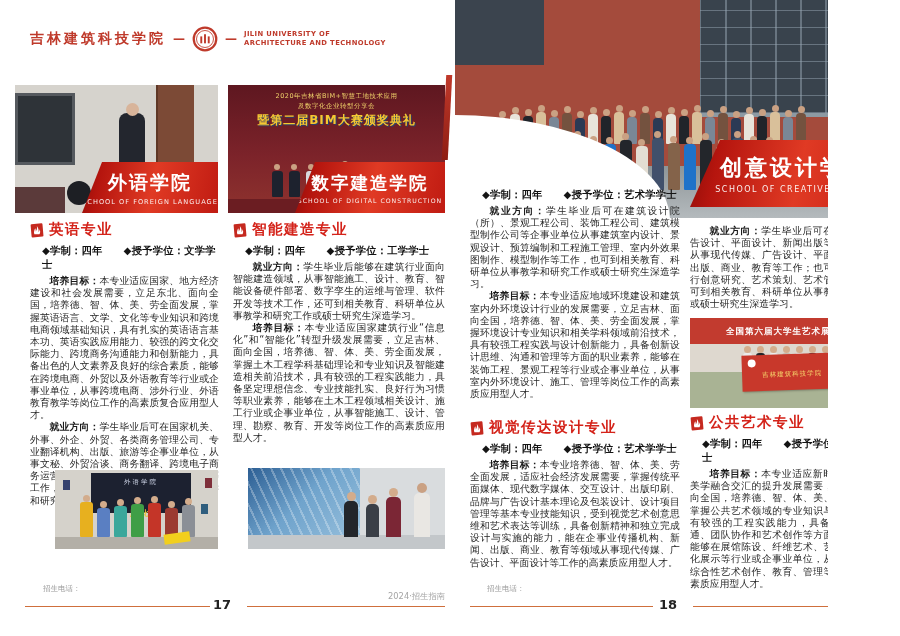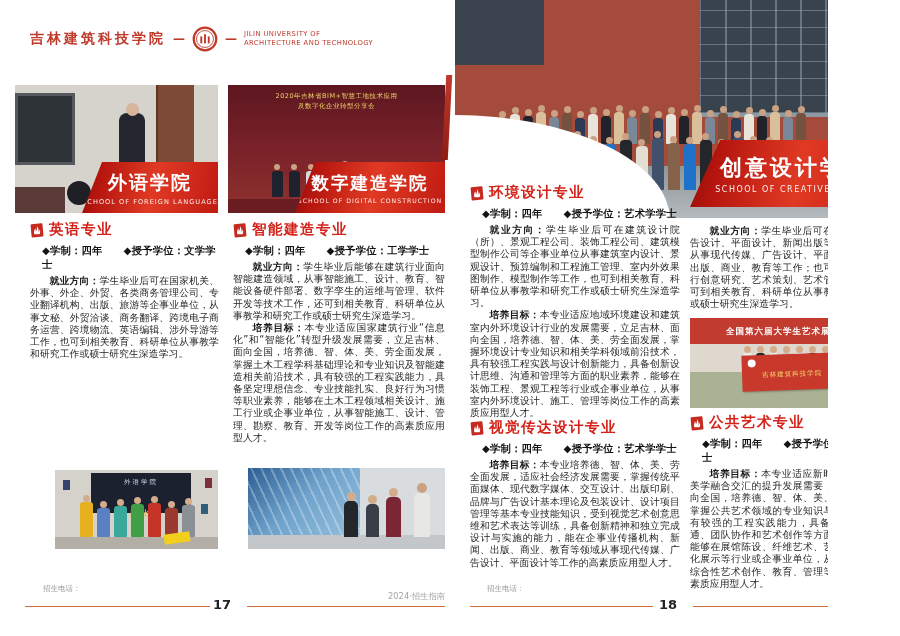--- a/index.html
+++ b/index.html
@@ -2,21 +2,21 @@
 <html><head>
 <meta charset="utf-8">
 <style>
   html,body{margin:0;padding:0;background:#ffffff;}
   #page{position:relative;width:828px;height:636px;background:#fff;overflow:hidden;
         font-family:"DejaVu Sans",sans-serif;}
   
   .hdr{position:absolute;left:30px;top:26px;display:flex;align-items:center;gap:7px;}
   .uni-cn{color:#bf3a2b;font-weight:bold;font-size:14px;letter-spacing:3px;}
   .hdr-dash{color:#bf3a2b;font-weight:bold;font-size:12px;}
-  .uni-en{color:#bf3a2b;font-weight:normal;font-size:6.8px;line-height:8.6px;letter-spacing:.4px;}
+  .uni-en{color:#bf3a2b;font-weight:bold;font-size:6.8px;line-height:8.6px;letter-spacing:.4px;}
   
   .photo{position:absolute;overflow:hidden;background:#cfcbc4;}
   .abs{position:absolute;}
   
   .ribbon{position:absolute;color:#fff;text-align:center;
           background:linear-gradient(102deg,#8e0d08 0%,#b5150e 14%,#e03a24 52%,#c01b12 100%);
           display:flex;flex-direction:column;justify-content:center;}
   .ribbon .cn{font-weight:bold;letter-spacing:2px;}
   .ribbon .en{letter-spacing:1px;color:rgba(255,255,255,.92);margin-top:2px;}
   .cut{clip-path:polygon(20px 0,100% 0,100% 100%,0 100%);}
@@ -105,40 +105,42 @@
     <div class="abs" style="left:0;bottom:0;width:50px;height:26px;background:#5b3a3a;"></div>
   </div>
   <div class="ribbon cut" style="left:82px;top:162px;width:136px;height:51px;">
     <div class="cn" style="font-size:19px;">外语学院</div>
     <div class="en" style="font-size:6.6px;">SCHOOL OF FOREIGN LANGUAGE</div>
   </div>
 
   <div class="photo" style="left:228px;top:85px;width:217px;height:128px;background:linear-gradient(#5e1720,#7c232a 55%,#8f332e);">
     <div class="abs" style="left:0;right:0;top:7px;text-align:center;color:#f0d26a;font-size:6.5px;letter-spacing:.5px;">2020年吉林省BIM+智慧工地技术应用</div>
     <div class="abs" style="left:0;right:0;top:17px;text-align:center;color:#f0d26a;font-size:6.5px;letter-spacing:.5px;">及数字化企业转型分享会</div>
+    <div class="abs" style="left:0;right:0;top:27px;text-align:center;color:#f5c832;font-weight:bold;font-size:12px;letter-spacing:1px;text-shadow:1px 1px 0 #27406e;">暨第二届BIM大赛颁奖典礼</div>
     <div class="figs stage" style="left:0;right:0;bottom:16px;">
       <i></i><i></i><i></i><i></i><i></i><i></i><i></i><i></i>
     </div>
     <div class="abs" style="left:96px;bottom:34px;width:18px;height:12px;background:#c9a227;border:1px solid #8a6d12;"></div>
     <div class="abs" style="left:0;right:0;bottom:0;height:14px;background:#6b1d22;"></div>
   </div>
   <div class="ribbon cut" style="left:295px;top:162px;width:150px;height:51px;">
     <div class="cn" style="font-size:17.5px;">数字建造学院</div>
     <div class="en" style="font-size:6.2px;">SCHOOL OF DIGITAL CONSTRUCTION</div>
   </div>
 
   <div class="col" style="left:30px;top:220px;width:189px;">
     <div class="sec-head">
       <svg width="14" height="16" viewBox="0 0 20 22">
         <rect x="1.5" y="2" width="17" height="19" rx="1.5" fill="#c5291f" transform="rotate(-5 10 11)"></rect>
         <path d="M6.2 17 C5 13.5 6.5 11 7.4 8.6 C8 10.2 8.6 11.4 8 13 C9.6 11.6 10.6 8.4 9.8 5.2 C11.8 8 13 10.8 12 13.6 C13.2 12.8 13.8 11 13.6 9.4 C14.8 12 15 15 13.4 17 Z" fill="#fff"></path>
       </svg>
       <span>英语专业</span>
     </div>
     <div class="meta">◆学制：四年　　◆授予学位：文学学士</div>
+    <p class="body-text"><b>培养目标：</b><span>本专业适应国家、地方经济建设和社会发展需要，立足东北、面向全国，培养德、智、体、美、劳全面发展，掌握英语语言、文学、文化等专业知识和跨境电商领域基础知识，具有扎实的英语语言基本功、英语实践应用能力、较强的跨文化交际能力、跨境商务沟通能力和创新能力，具备出色的人文素养及良好的综合素质，能够在跨境电商、外贸以及外语教育等行业或企事业单位，从事跨境电商、涉外行业、外语教育教学等岗位工作的高素质复合应用型人才。</span></p>
     <p class="body-text"><b>就业方向：</b><span>学生毕业后可在国家机关、外事、外企、外贸、各类商务管理公司、专业翻译机构、出版、旅游等企事业单位，从事文秘、外贸洽谈、商务翻译、跨境电子商务运营、跨境物流、英语编辑、涉外导游等工作，也可到相关教育、科研单位从事教学和研究工作或硕士研究生深造学习。</span></p>
   </div>
 
   <div class="col" style="left:233px;top:220px;width:212px;">
     <div class="sec-head">
       <svg width="14" height="16" viewBox="0 0 20 22">
         <rect x="1.5" y="2" width="17" height="19" rx="1.5" fill="#c5291f" transform="rotate(-5 10 11)"></rect>
         <path d="M6.2 17 C5 13.5 6.5 11 7.4 8.6 C8 10.2 8.6 11.4 8 13 C9.6 11.6 10.6 8.4 9.8 5.2 C11.8 8 13 10.8 12 13.6 C13.2 12.8 13.8 11 13.6 9.4 C14.8 12 15 15 13.4 17 Z" fill="#fff"></path>
       </svg>
       <span>智能建造专业</span>
@@ -202,27 +204,20 @@
     </div>
     <div class="abs" style="left:-2px;top:115px;width:217px;height:105px;background:#fff;border-top-right-radius:100% 100%;"></div>
   </div>
   <div class="abs" style="left:444px;top:75px;width:6px;height:85px;background:linear-gradient(#c0392b,#8e1d12);transform:skewX(-3deg);position:absolute;"></div>
   <div class="ribbon cut-big" style="left:690px;top:140px;width:210px;height:67px;">
     <div class="cn" style="font-size:22px;letter-spacing:3px;">创意设计学院</div>
     <div class="en" style="font-size:8px;letter-spacing:1.5px;">SCHOOL OF CREATIVE DESIGN</div>
   </div>
 
   <div class="col" style="left:470px;top:183px;width:210px;">
-    <div class="sec-head">
-      <svg width="14" height="16" viewBox="0 0 20 22">
-        <rect x="1.5" y="2" width="17" height="19" rx="1.5" fill="#c5291f" transform="rotate(-5 10 11)"></rect>
-        <path d="M6.2 17 C5 13.5 6.5 11 7.4 8.6 C8 10.2 8.6 11.4 8 13 C9.6 11.6 10.6 8.4 9.8 5.2 C11.8 8 13 10.8 12 13.6 C13.2 12.8 13.8 11 13.6 9.4 C14.8 12 15 15 13.4 17 Z" fill="#fff"></path>
-      </svg>
-      <span>环境设计专业</span>
-    </div>
     <div class="meta">◆学制：四年　　◆授予学位：艺术学学士</div>
     <p class="body-text"><b>就业方向：</b><span>学生毕业后可在建筑设计院（所）、景观工程公司、装饰工程公司、建筑模型制作公司等企事业单位从事建筑室内设计、景观设计、预算编制和工程施工管理、室内外效果图制作、模型制作等工作，也可到相关教育、科研单位从事教学和研究工作或硕士研究生深造学习。</span></p>
     <p class="body-text"><b>培养目标：</b><span>本专业适应地域环境建设和建筑室内外环境设计行业的发展需要，立足吉林、面向全国，培养德、智、体、美、劳全面发展，掌握环境设计专业知识和相关学科领域前沿技术，具有较强工程实践与设计创新能力，具备创新设计思维、沟通和管理等方面的职业素养，能够在装饰工程、景观工程等行业或企事业单位，从事室内外环境设计、施工、管理等岗位工作的高素质应用型人才。</span></p>
   </div>
 
   <div class="col" style="left:470px;top:418px;width:210px;">
     <div class="sec-head">
       <svg width="14" height="16" viewBox="0 0 20 22">
         <rect x="1.5" y="2" width="17" height="19" rx="1.5" fill="#c5291f" transform="rotate(-5 10 11)"></rect>
         <path d="M6.2 17 C5 13.5 6.5 11 7.4 8.6 C8 10.2 8.6 11.4 8 13 C9.6 11.6 10.6 8.4 9.8 5.2 C11.8 8 13 10.8 12 13.6 C13.2 12.8 13.8 11 13.6 9.4 C14.8 12 15 15 13.4 17 Z" fill="#fff"></path>

